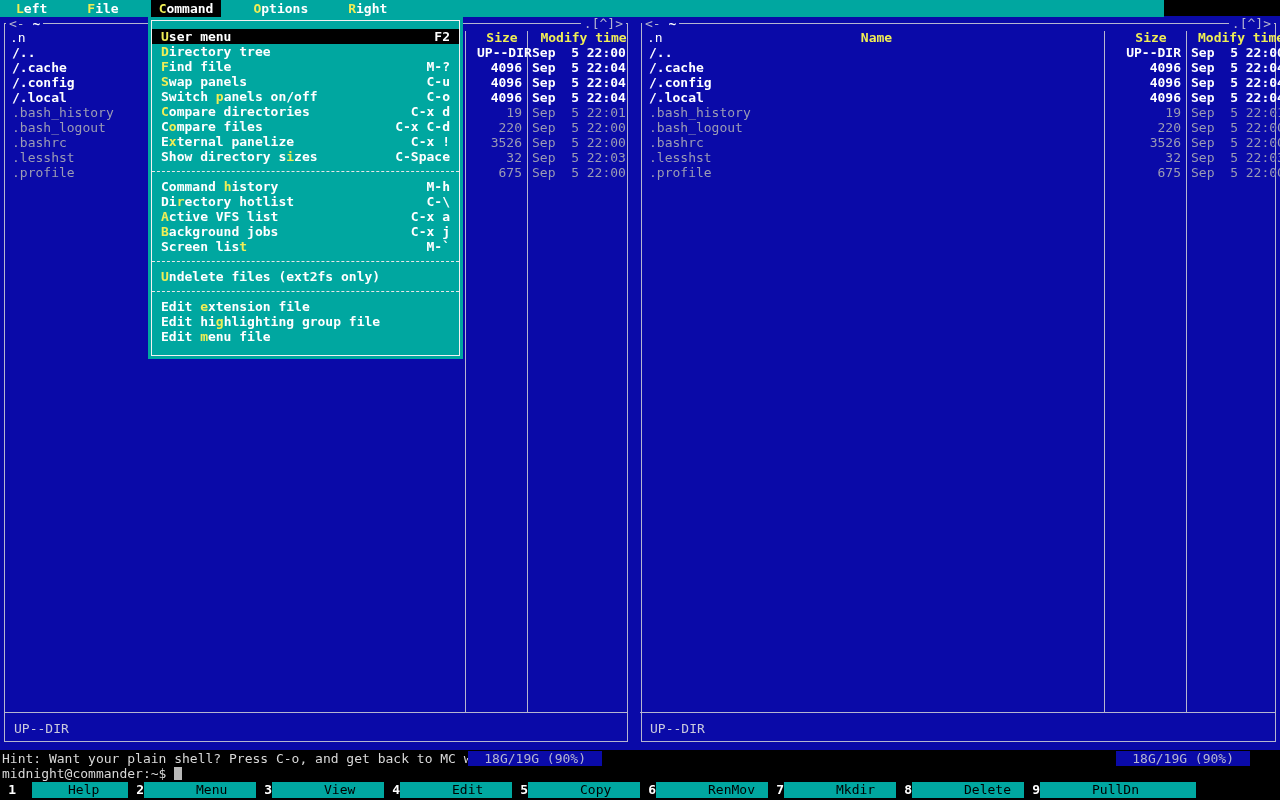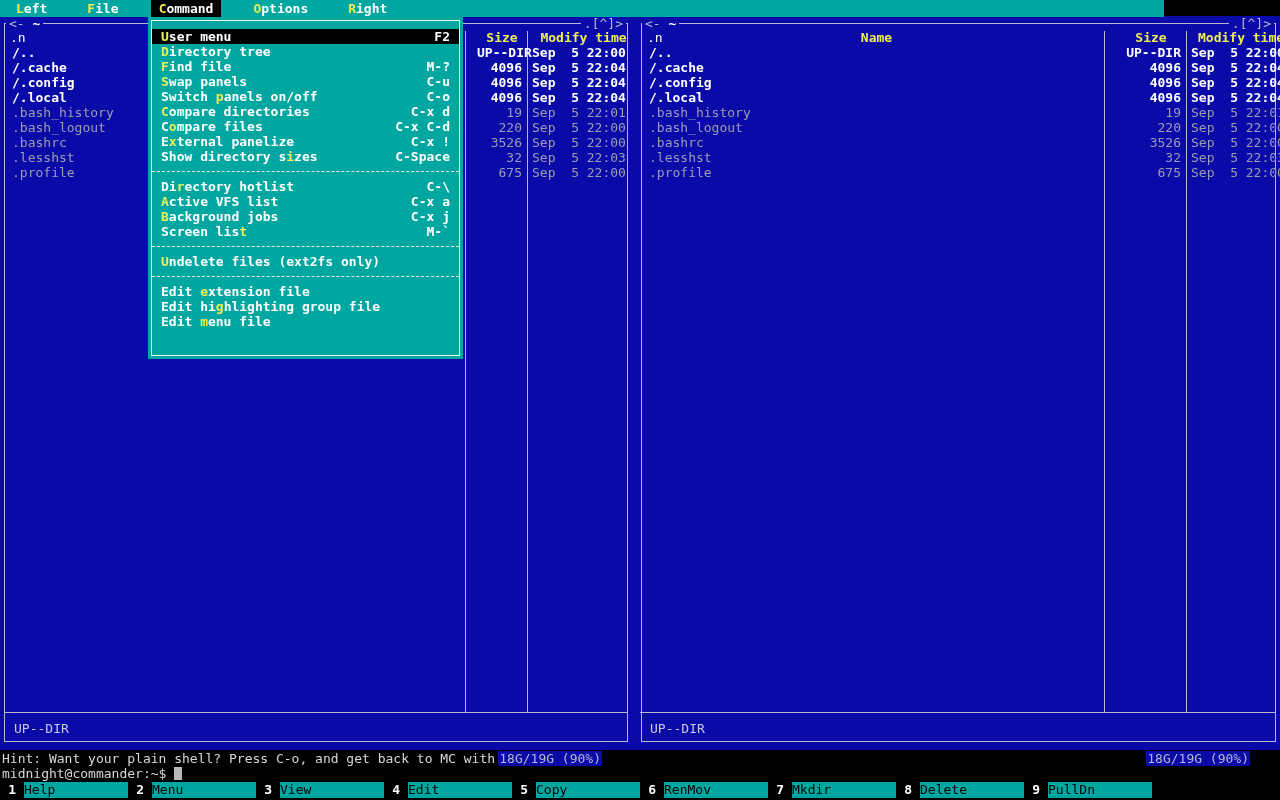--- a/index.html
+++ b/index.html
@@ -31,43 +31,43 @@
   .cell{white-space:pre;overflow:visible;padding-left:12px;}
   .c-name{padding-left:8px;position:relative;}
   .c-size{text-align:right;padding-right:5px;}
   .c-mtime{padding-left:5px;}
   .hdr{color:#f0ee55;font-weight:bold;text-align:center;}
   .sortind{position:absolute;left:6px;top:0;color:#fff;font-weight:normal;}
   .f-dir{color:#fff;font-weight:bold;}
   .f-hidden{color:#9c9cb4;font-weight:normal;}
   .mini-sep{position:absolute;left:4px;right:4px;top:696px;border-top:1px solid #b6b6d0;}
   .mini-status{position:absolute;left:14px;top:705px;height:15px;color:#cacade;white-space:pre;}
-  .usage{position:absolute;top:735px;right:30px;height:15px;background:#0a0aa8;padding:0 1px;
+  .usage{position:absolute;top:735px;right:30px;height:15px;background:#0a0aa8;padding:0 16px;
          color:#b6b6d0;white-space:pre;z-index:2;}
   
   .dropdown{position:absolute;left:148px;top:17px;width:315px;height:342px;background:#00a7a0;z-index:10;}
   .dropdown-inner{position:absolute;left:3px;right:3px;top:3px;bottom:3px;border:1px solid #f2f2f2;
                   padding:8px 0;box-sizing:border-box;}
   .menu-item{height:15px;line-height:15px;display:flex;justify-content:space-between;
              padding:0 9px;color:#fff;font-weight:bold;white-space:pre;}
   .menu-item .hot{color:#f0ee55;}
   .menu-item .key{color:#fff;}
   .menu-item.selected{background:#000;align-items:center;}
   .menu-sep{height:15px;position:relative;}
   .menu-sep:before{content:"";position:absolute;left:0;right:0;top:7px;border-top:1px dashed #e8e8e8;}
   
   .hintline{position:absolute;left:2px;top:751px;width:1276px;height:15px;color:#d8d8d8;white-space:pre;}
   .shellline{position:absolute;left:2px;top:766px;width:1276px;height:15px;color:#d8d8d8;white-space:pre;}
   .cursor{display:inline-block;width:8px;height:13px;background:#b9b9b9;vertical-align:-2px;margin-left:8px;}
   .fkeybar{position:absolute;left:0;top:782px;width:1280px;height:16px;}
   .fkey{position:absolute;top:0;width:128px;height:16px;}
   .fkey .num{position:absolute;left:0;top:0;width:16px;height:16px;line-height:16px;text-align:right;
              color:#fff;font-weight:bold;background:#000;}
-  .fkey .lbl{position:absolute;left:24px;top:0;width:104px;height:16px;line-height:16px;
-             background:#00a7a0;color:#000;white-space:pre;}
+  .fkey .lbl{position:absolute;left:32px;top:0;width:104px;height:16px;line-height:16px;
+             background:#00a7a0;color:#000;white-space:pre;padding-left:36px;}
 </style>
 </head>
 <body>
 
 <div class="screen">
 
   <div class="panel-bg"></div>
 
   <div class="panel left-panel">
     <div class="frame"></div>
@@ -168,20 +168,21 @@
         <div class="menu-item selected"><span class="label"><span></span><span class="hot">U</span><span>ser menu</span></span><span class="key">F2</span></div>
         <div class="menu-item"><span class="label"><span></span><span class="hot">D</span><span>irectory tree</span></span><span class="key"></span></div>
         <div class="menu-item"><span class="label"><span></span><span class="hot">F</span><span>ind file</span></span><span class="key">M-?</span></div>
         <div class="menu-item"><span class="label"><span></span><span class="hot">S</span><span>wap panels</span></span><span class="key">C-u</span></div>
         <div class="menu-item"><span class="label"><span>Switch </span><span class="hot">p</span><span>anels on/off</span></span><span class="key">C-o</span></div>
         <div class="menu-item"><span class="label"><span></span><span class="hot">C</span><span>ompare directories</span></span><span class="key">C-x d</span></div>
         <div class="menu-item"><span class="label"><span>C</span><span class="hot">o</span><span>mpare files</span></span><span class="key">C-x C-d</span></div>
         <div class="menu-item"><span class="label"><span>E</span><span class="hot">x</span><span>ternal panelize</span></span><span class="key">C-x !</span></div>
         <div class="menu-item"><span class="label"><span>Show directory s</span><span class="hot">i</span><span>zes</span></span><span class="key">C-Space</span></div>
         <div class="menu-sep"></div>
+        <div class="menu-item"><span class="label"><span>Command </span><span class="hot">h</span><span>istory</span></span><span class="key">M-h</span></div>
         <div class="menu-item"><span class="label"><span>Di</span><span class="hot">r</span><span>ectory hotlist</span></span><span class="key">C-\</span></div>
         <div class="menu-item"><span class="label"><span></span><span class="hot">A</span><span>ctive VFS list</span></span><span class="key">C-x a</span></div>
         <div class="menu-item"><span class="label"><span></span><span class="hot">B</span><span>ackground jobs</span></span><span class="key">C-x j</span></div>
         <div class="menu-item"><span class="label"><span>Screen lis</span><span class="hot">t</span><span></span></span><span class="key">M-`</span></div>
         <div class="menu-sep"></div>
         <div class="menu-item"><span class="label"><span></span><span class="hot">U</span><span>ndelete files (ext2fs only)</span></span><span class="key"></span></div>
         <div class="menu-sep"></div>
         <div class="menu-item"><span class="label"><span>Edit </span><span class="hot">e</span><span>xtension file</span></span><span class="key"></span></div>
         <div class="menu-item"><span class="label"><span>Edit hi</span><span class="hot">g</span><span>hlighting group file</span></span><span class="key"></span></div>
         <div class="menu-item"><span class="label"><span>Edit </span><span class="hot">m</span><span>enu file</span></span><span class="key"></span></div>

